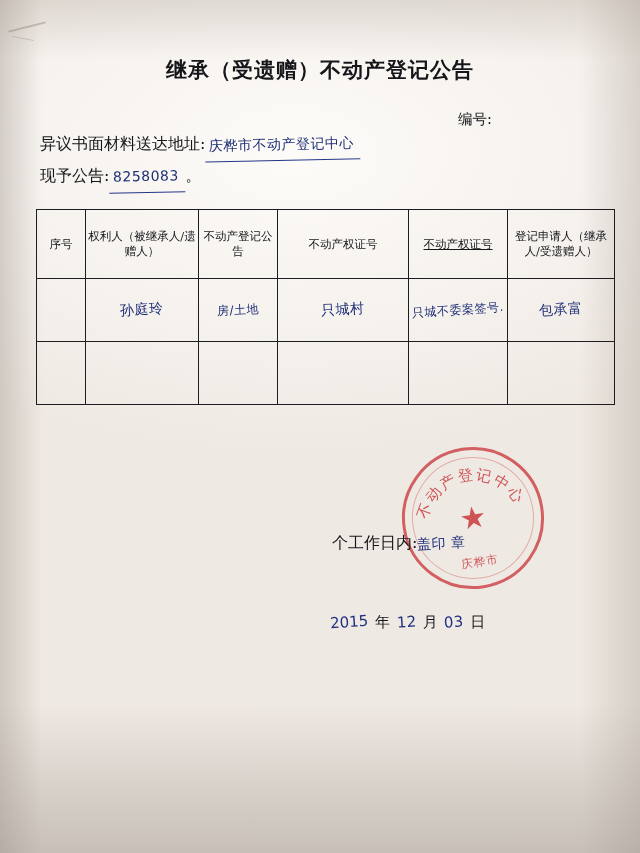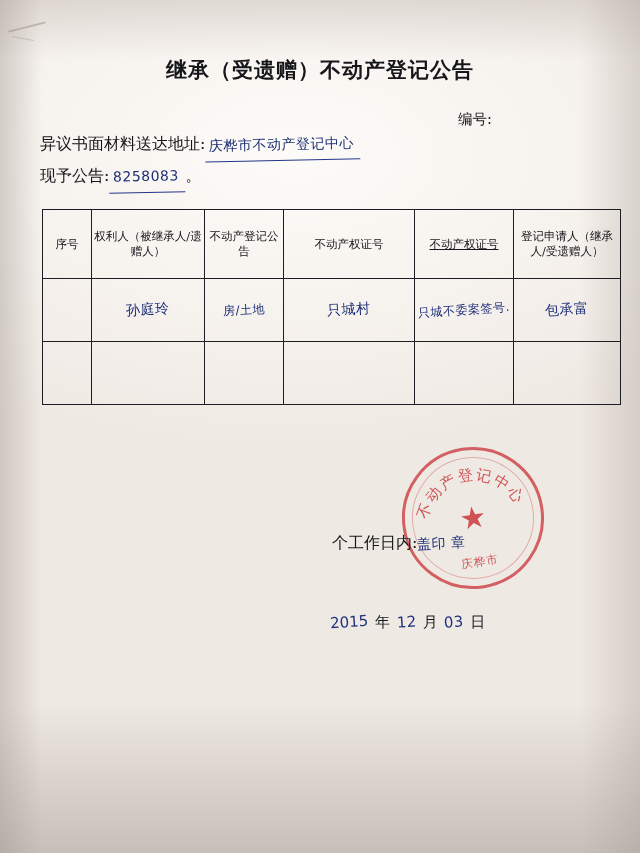--- a/index.html
+++ b/index.html
@@ -116,21 +116,21 @@
     padding: 0 6px 1px 4px;
     display: inline-block;
     transform: rotate(-1.2deg);
   }
 
   
   table#reg-table {
     margin-top: 16px;
     border-collapse: collapse;
     width: 548px;
-    margin-left: 6px;
+    margin-left: 0;
     table-layout: fixed;
   }
   table#reg-table td, table#reg-table th {
     border: 1.4px solid #1c1d22;
     font-family: "DejaVu Serif", serif;
     font-weight: normal;
     font-size: 11.5px;
     line-height: 15px;
     text-align: center;
     vertical-align: middle;

